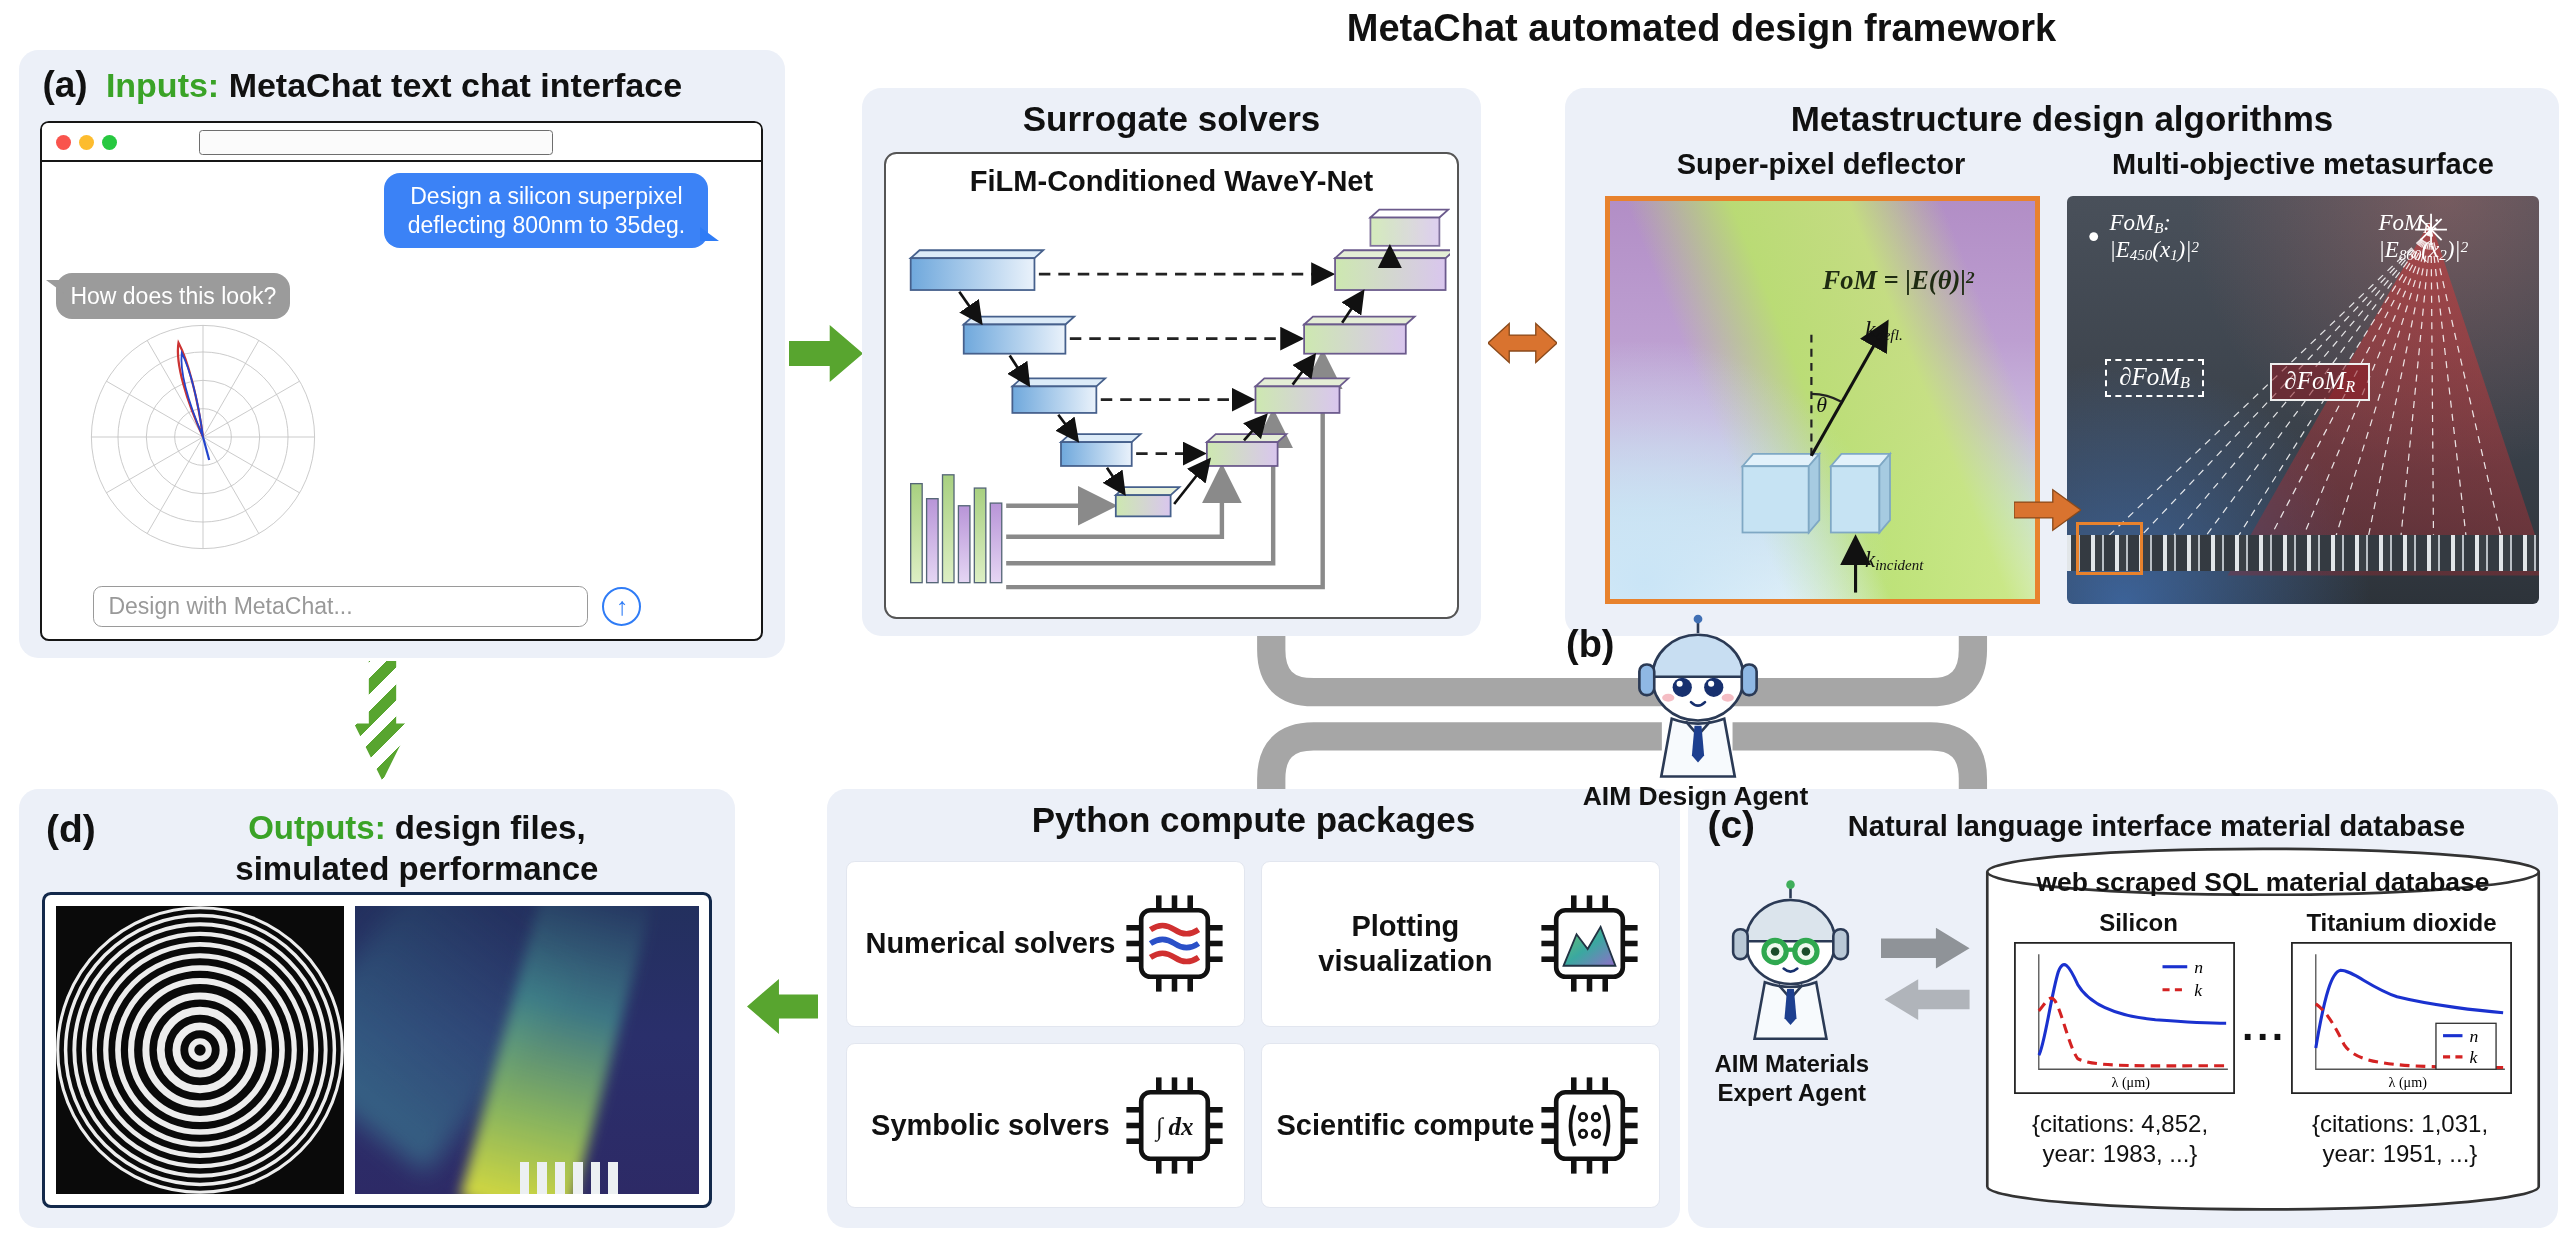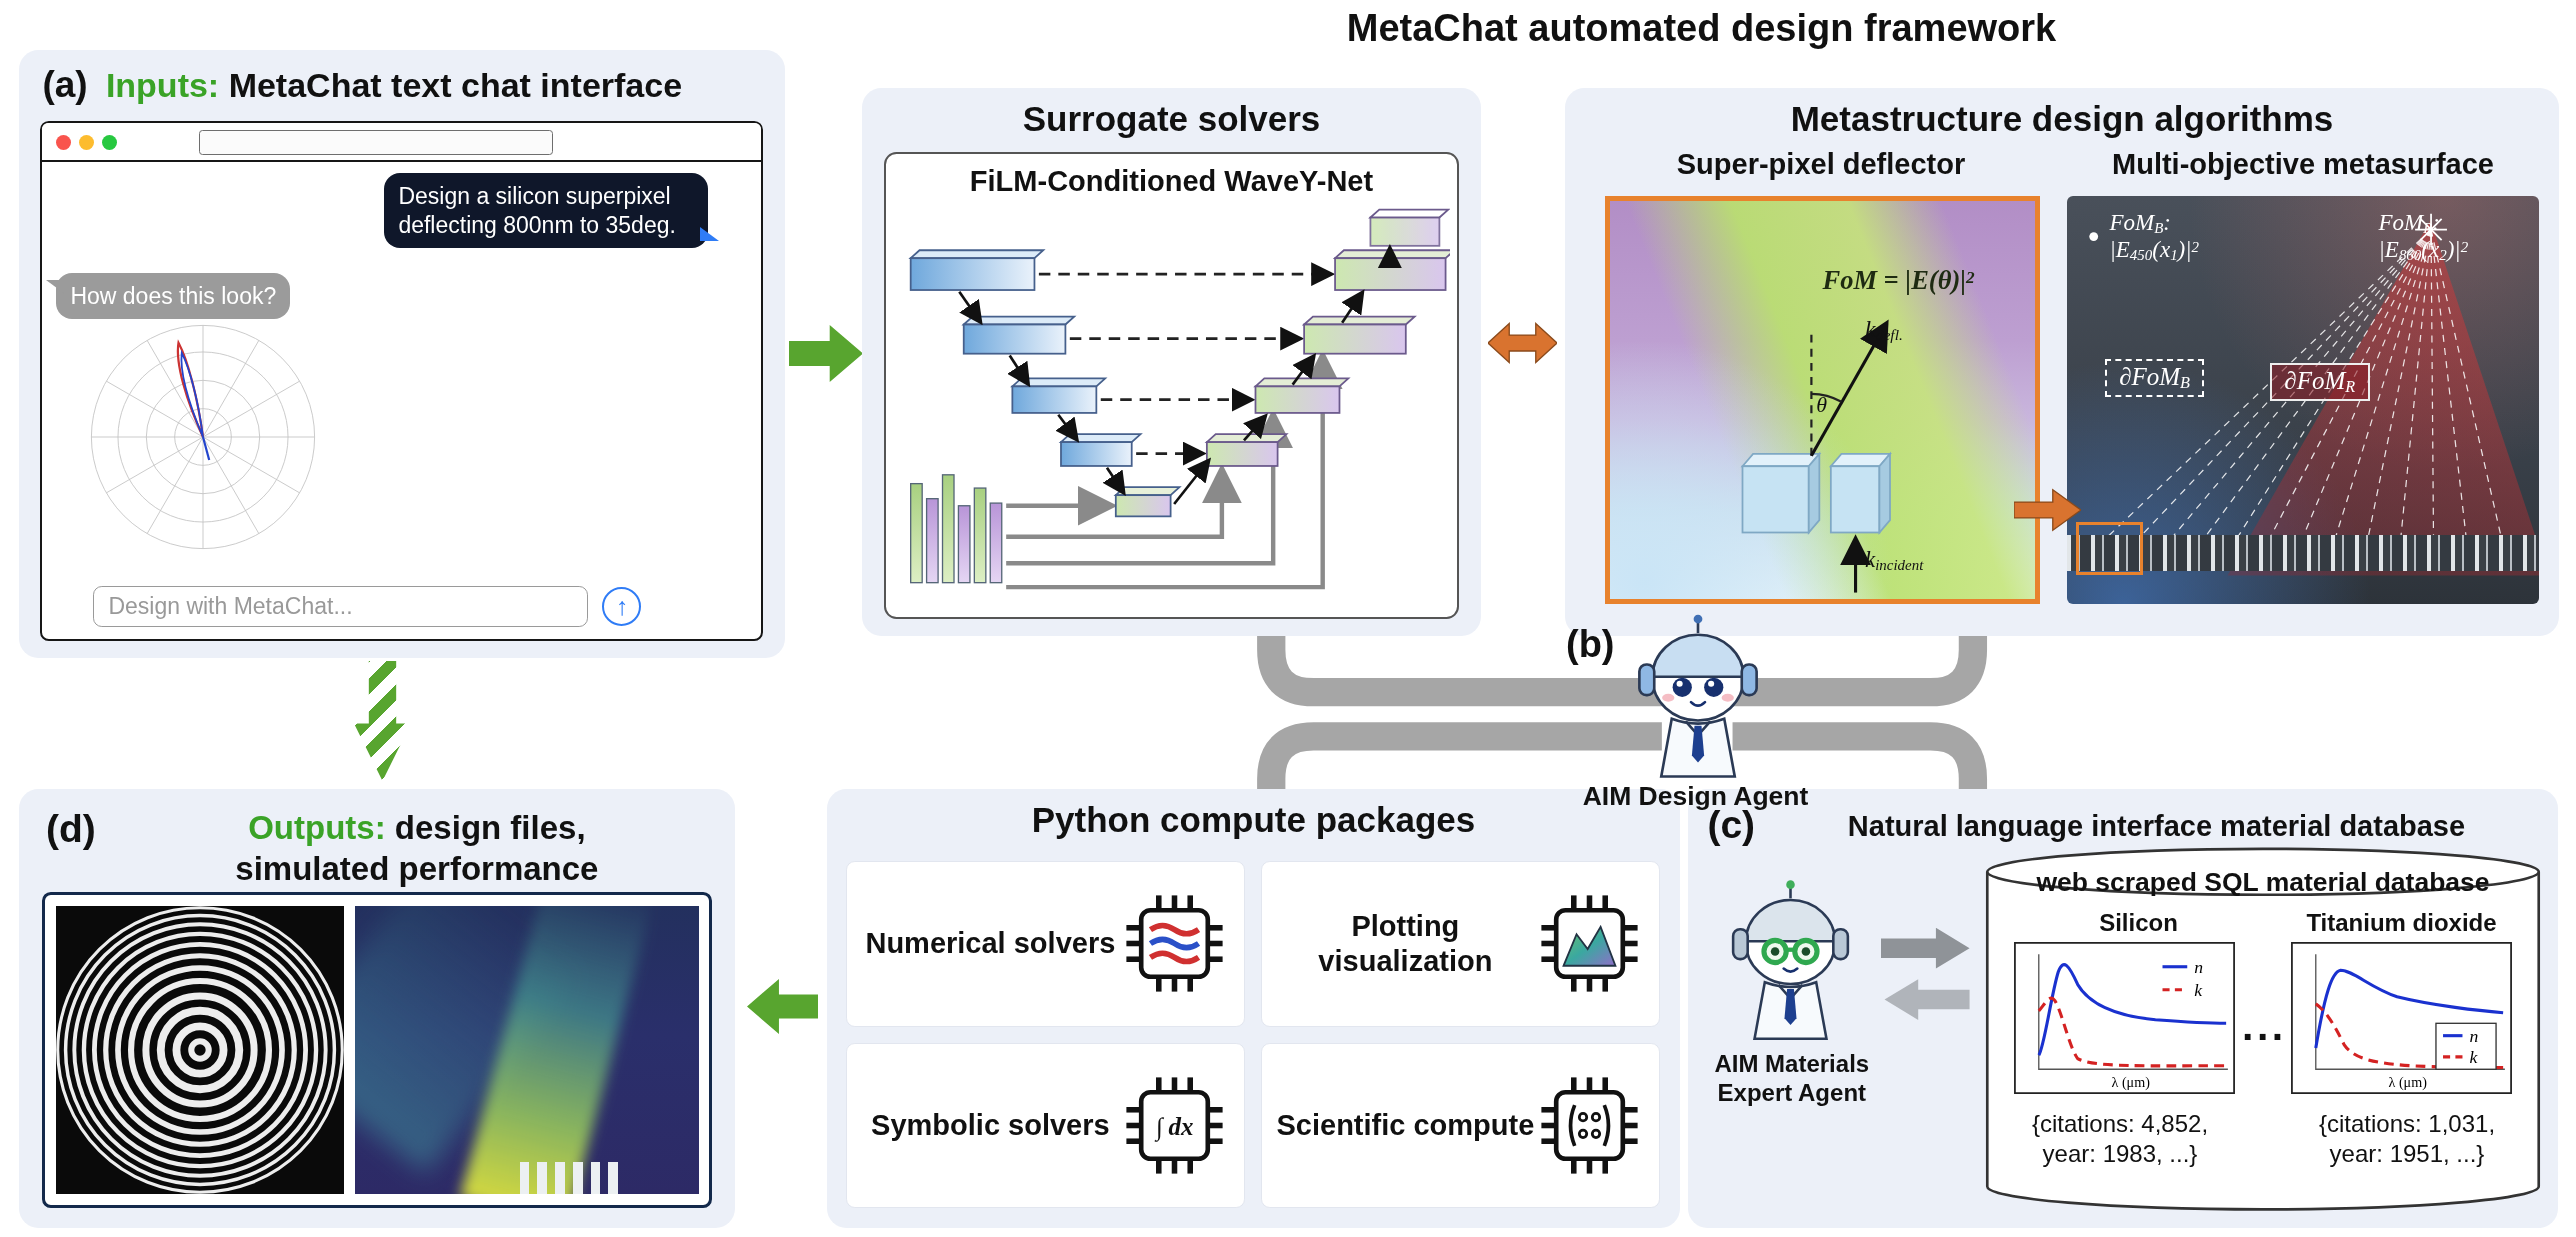--- a/index.html
+++ b/index.html
@@ -17,21 +17,21 @@
   .main-title{position:absolute;left:1277px;top:7px;width:849px;font-size:38px;font-weight:700;text-align:center}
 
   
   .pa-header{position:absolute;left:23px;top:14px;font-size:34px;font-weight:700}
   .pa-header .lbl{font-size:37px;margin-right:8.8px}
   .chat-window{position:absolute;left:21px;top:71px;width:723px;height:520px;background:#fff;border:2.7px solid #161616;border-radius:8.8px}
   .titlebar{position:absolute;left:0;top:0;right:0;height:39px;border-bottom:2.7px solid #161616;background:#fff;border-radius:6.2px 6.2px 0 0}
   .tdot{position:absolute;top:12.4px;width:15px;height:15px;border-radius:50%}
   .urlbar{position:absolute;left:157px;top:7px;width:354px;height:25px;background:#fbfbfb;border:1.8px solid #6e6e6e;border-radius:3.5px}
   .bubble{position:absolute;color:#fff;font-size:23px;line-height:1.25;border-radius:16px;padding:8.8px 14px}
-  .bubble.user{right:53px;top:50px;width:324px;background:#0f172a;text-align:left}
+  .bubble.user{right:53px;top:50px;width:324px;background:#3b82f6;text-align:center}
   .bubble.user:after{content:"";position:absolute;right:-10.6px;bottom:7px;border-top:14px solid transparent;border-left:19.4px solid #2f7cf6}
   .bubble.bot{left:14px;top:150px;background:#9b9b9b}
   .bubble.bot:after{content:"";position:absolute;left:-10.6px;top:7px;border-bottom:14px solid transparent;border-right:19.4px solid #9b9b9b}
   .chat-inputrow{position:absolute;left:51px;bottom:12.4px;display:flex;align-items:center}
   .chat-input{width:495px;height:41px;border:1.8px solid #9a9a9a;border-radius:8.8px;font-size:23px;padding:0 14px;color:#444;background:#fff;font-family:"Liberation Sans",sans-serif}
   .chat-input::placeholder{color:#999}
   .send-btn{width:39px;height:39px;margin-left:14px;border:2.7px solid #2f7cf6;border-radius:50%;color:#2f7cf6;font-size:25px;font-weight:700;display:flex;align-items:center;justify-content:center;cursor:pointer}
 
   
   .garrow-r{background:#58a52f;clip-path:polygon(0 28%,55% 28%,55% 0,100% 50%,55% 100%,55% 72%,0 72%)}
@@ -566,21 +566,21 @@
           <line x1="172" y1="130" x2="194" y2="130" stroke="#d42222" stroke-width="3.5" stroke-dasharray="8 6"></line>
           <text x="202" y="137" font-size="20" font-style="italic" font-family="Liberation Serif, serif">k</text>
           <text x="132" y="164" font-size="16" text-anchor="middle" font-family="Liberation Serif, serif">λ (μm)</text>
         </svg>
       </div>
 
       <div class="cite" style="left:16px;top:265px;width:248px">
         <div>{citations: 4,852,</div>
         <div>year: 1983, ...}</div>
       </div>
-      <div class="cite" style="left:303px;top:265px;width:248px">
+      <div class="cite" style="left:296px;top:265px;width:248px">
         <div>{citations: 1,031,</div>
         <div>year: 1951, ...}</div>
       </div>
     </div>
   </section>
 
 </div>
 
 
 </body></html>

